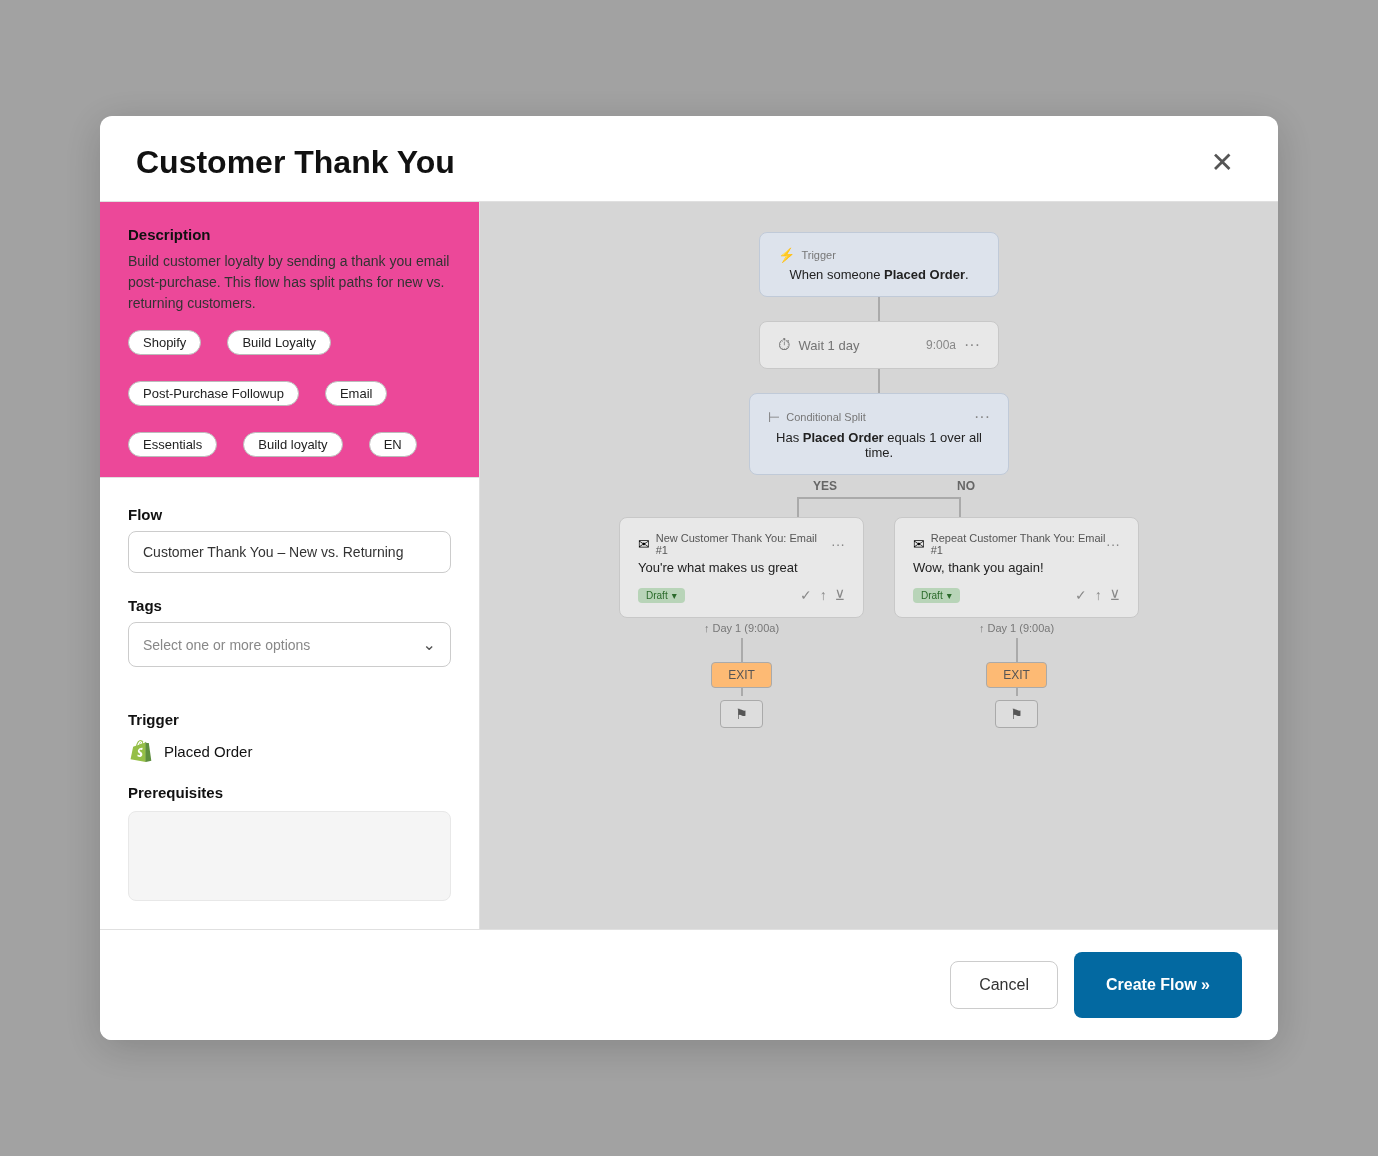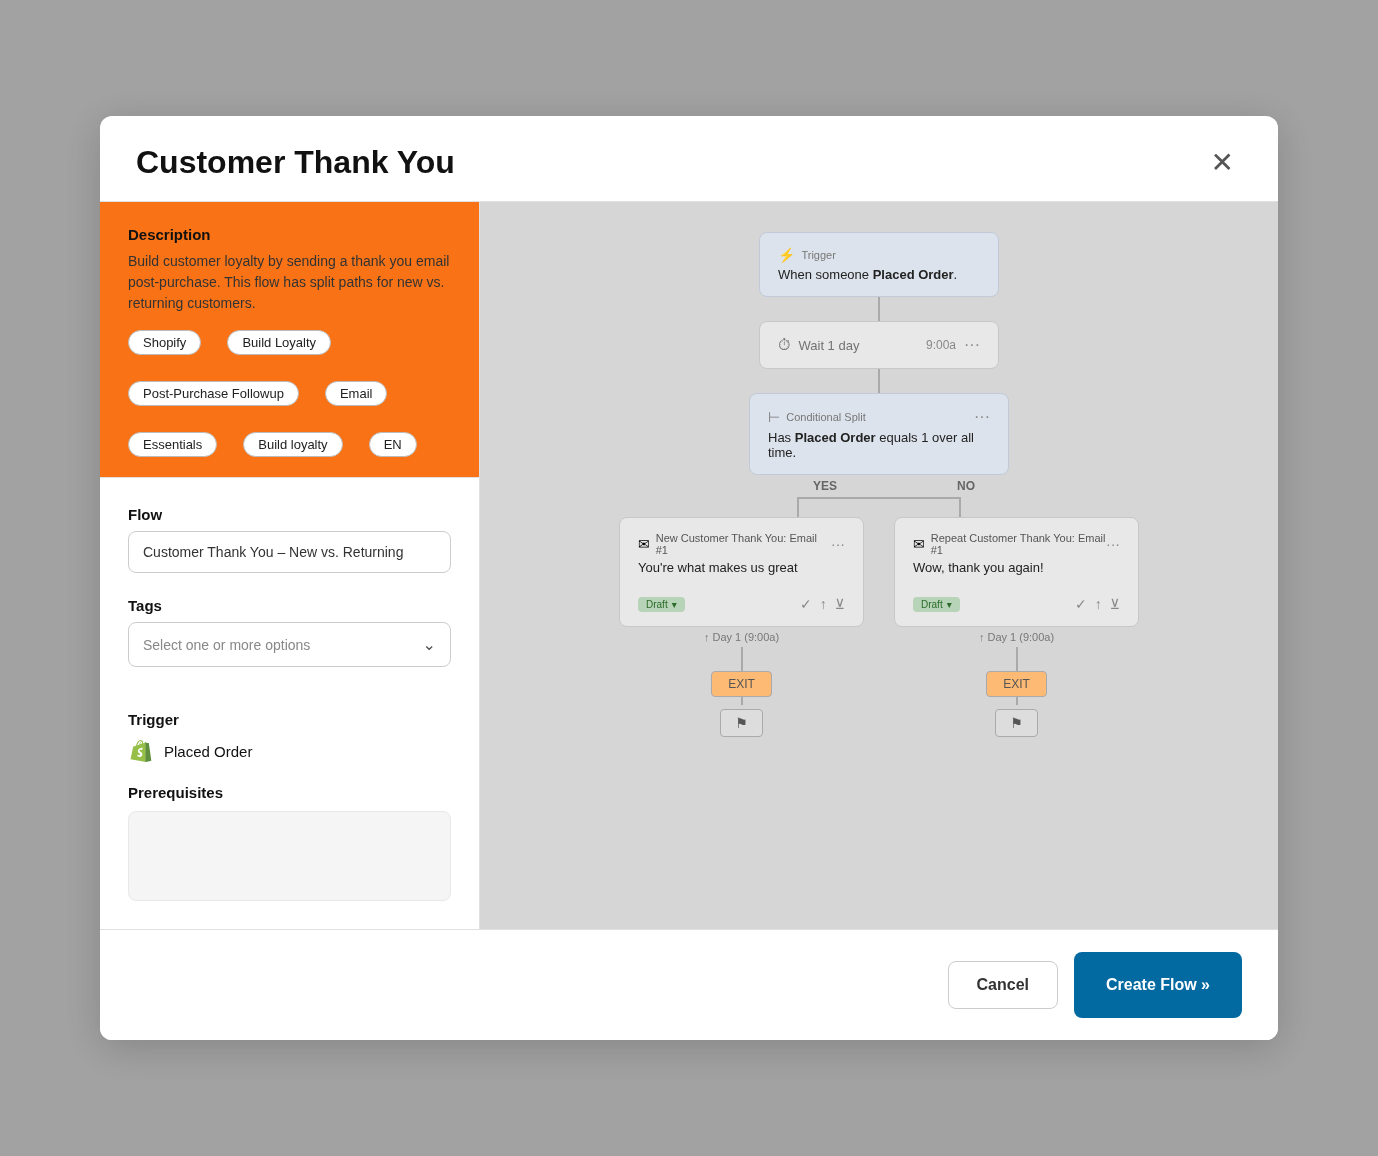--- a/index.html
+++ b/index.html
@@ -67,21 +67,21 @@
       width: 380px;
       min-width: 380px;
       display: flex;
       flex-direction: column;
       border-right: 1px solid #e0e0e0;
       overflow-y: auto;
     }
 
     .description-section {
       padding: 24px 28px 20px 28px;
-      background: #f97316;
+      background: #ec4899;
       border-bottom: 1px solid #e0e0e0;
     }
 
     .description-label {
       font-size: 15px;
       font-weight: 700;
       color: #111;
       margin-bottom: 8px;
     }
 
@@ -227,20 +227,21 @@
       color: #777;
       margin-bottom: 4px;
       display: flex;
       align-items: center;
       gap: 6px;
     }
 
     .flow-node-title {
       font-size: 13px;
       color: #222;
+      text-align: center;
     }
 
     .flow-node-title strong { font-weight: 700; }
 
     .connector-line {
       width: 2px;
       background: #aaa;
       height: 24px;
       margin: 0 auto;
     }
@@ -301,21 +302,21 @@
       border-radius: 4px;
       display: inline-flex;
       align-items: center;
       gap: 4px;
     }
 
     .email-node-footer {
       display: flex;
       align-items: center;
       justify-content: space-between;
-      margin-top: 21px;
+      margin-top: 12px;
     }
 
     .footer-actions {
       display: flex;
       gap: 8px;
       align-items: center;
     }
 
     .day-label {
       font-size: 11px;
@@ -353,21 +354,21 @@
       border-top: 1px solid #e0e0e0;
       background: #fff;
     }
 
     .cancel-btn {
       background: #fff;
       border: 1px solid #ccc;
       border-radius: 8px;
       padding: 14px 28px;
       font-size: 16px;
-      font-weight: 700;
+      font-weight: 400;
       color: #333;
       cursor: pointer;
     }
 
     .create-btn {
       background: #0369a1;
       color: #fff;
       border: none;
       border-radius: 8px;
       padding: 24px 32px;

